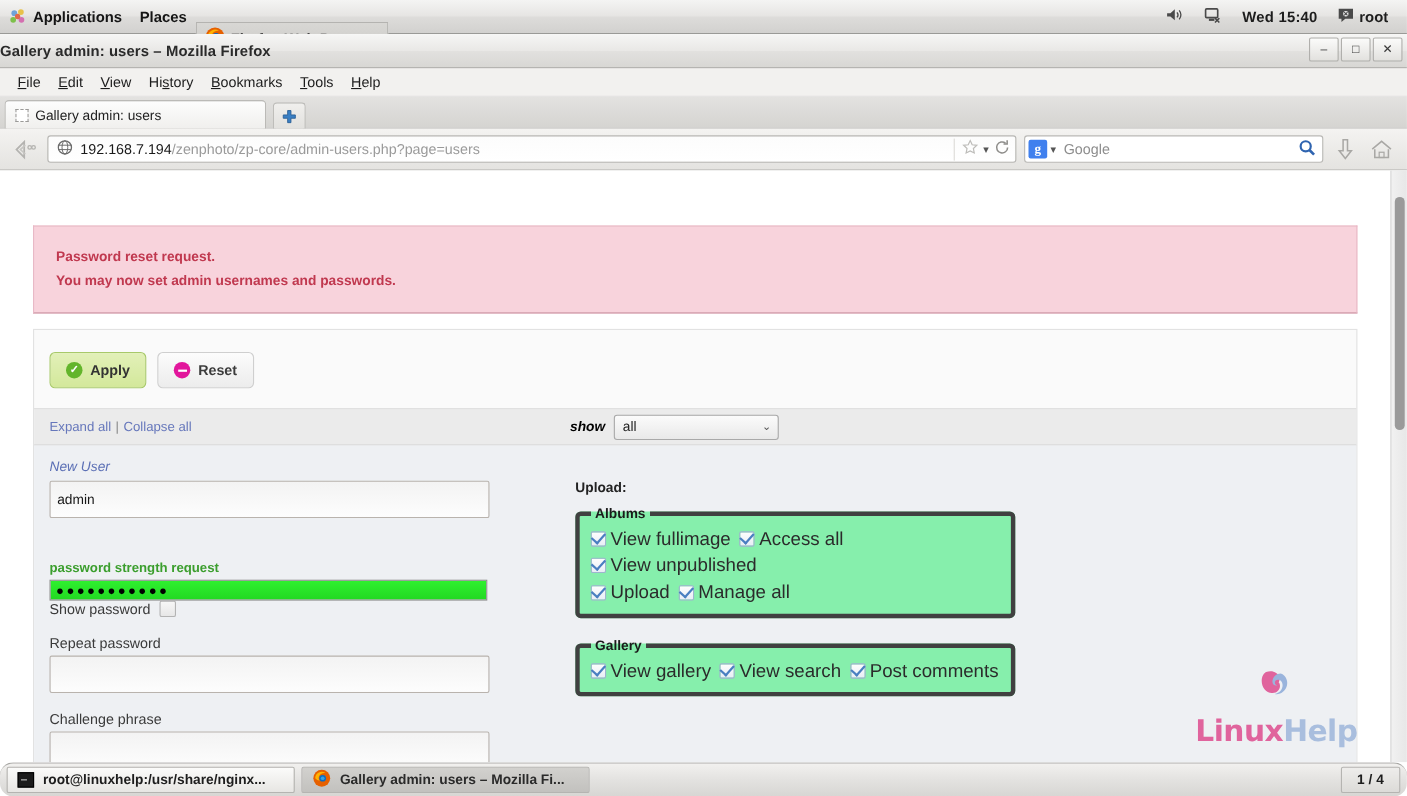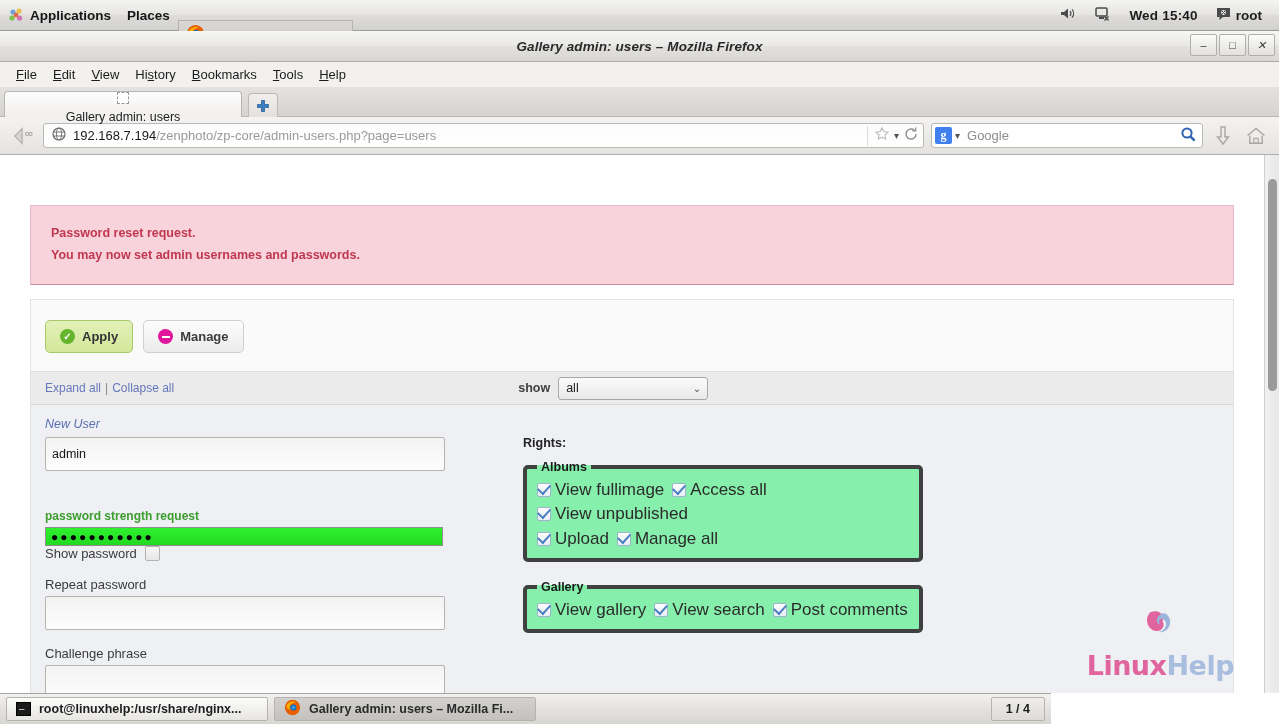--- a/index.html
+++ b/index.html
@@ -44,21 +44,21 @@
   #win {
     position: absolute; left: 0; top: 31px;
     width: 1279px; height: 662px;
     background: #ffffff;
   }
   #titlebar {
     height: 31px;
     background: linear-gradient(to bottom, #f6f6f5 0%, #e9e8e6 50%, #e2e1df 51%, #d8d7d4 100%);
     border-bottom: 1px solid #adaca9;
     position: relative;
-    display: flex; align-items: center; justify-content: center; font-style: italic;
+    display: flex; align-items: center; 
   }
   #titlebar .wtitle {
     font-size: 13.5px; font-weight: bold; color: #2a2a2a;
     letter-spacing: .1px;
   }
   .winbtns { position: absolute; right: 4px; top: 3px; display: flex; gap: 2px; }
   .winbtn {
     width: 27px; height: 22px;
     background: linear-gradient(to bottom,#fbfbfa,#e2e1de);
     border: 1px solid #b0afac; border-radius: 2px;
@@ -81,21 +81,21 @@
     display: flex; align-items: flex-end; padding-left: 4px;
     border-bottom: 1px solid #b7b6b3;
   }
   .tab {
     height: 26px; min-width: 238px; max-width: 238px;
     background: linear-gradient(to bottom,#fdfdfd,#f0efed);
     border: 1px solid #b7b6b3; border-bottom: none;
     border-radius: 4px 4px 0 0;
     display: flex; align-items: center; gap: 6px;
     padding: 0 9px; font-size: 12.5px; color: #1d1d1d;
-    position: relative; top: 1px; flex-direction: column;
+    position: relative; top: 1px;
   }
   .tab .favicon {
     width: 12px; height: 12px;
     border: 1px dashed #9b9a98; background: #fff; flex: none;
   }
   .newtab {
     width: 30px; height: 24px; margin-left: 6px;
     background: linear-gradient(to bottom,#f0efed,#e2e1de);
     border: 1px solid #bbbab7; border-bottom: none;
     border-radius: 4px 4px 0 0;
@@ -185,21 +185,21 @@
   .ic-minus::after{ content:""; width:8px;height:2px;background:#fff;display:block;}
 
   .tools {
     background: #ebebeb; border-top: 1px solid #dedede; border-bottom:1px solid #d6d6d6;
     height: 34px; display: flex; align-items: center;
     padding: 0 14px; font-size: 12px;
   }
   .tools a { color: #6677bb; text-decoration: none; }
   .tools .sep { color: #888; margin: 0 4px; }
   .showwrap { margin-left: 344px; display:flex; align-items:center; gap:8px; }
-  .showwrap .lbl { font-weight: bold; color: #404040; font-size: 12.5px; }
+  .showwrap .lbl { font-weight: bold; color: #000000; font-size: 12.5px; font-style: italic; }
   .zselect {
     width: 150px; height: 23px;
     background: linear-gradient(to bottom,#fbfbfb,#e9e9e9);
     border: 1px solid #a9a9a9; border-radius: 3px;
     display: flex; align-items: center; justify-content: space-between;
     padding: 0 6px 0 7px; font-size: 12.5px; color: #1d1d1d;
   }
   .caret { color:#555; font-size:10px; }
 
   .formarea { background: #eef0f3; padding: 12px 14px 0 14px; position: relative; min-height: 260px; }
@@ -271,25 +271,25 @@
     border-left: 1px solid #cfcfcf;
   }
   #vscroll .thumb {
     position: absolute; left: 3px; width: 9px;
     background: #9a9a9a; border-radius: 5px;
   }
 
   
   #taskbar {
     position: absolute; left: 0; bottom: 0;
-    width: 1051px; height: 31px;
+    width: 1279px; height: 31px;
     background: linear-gradient(to bottom,#f2f1ef 0%, #e3e2e0 50%, #d7d6d3 100%);
     border-top: 1px solid #a6a5a2;
     display: flex; align-items: center;
-    font-size: 12.5px; color: #1d1d1d;
+    font-size: 12.5px; color: #1d1d1d; border-radius: 12px;
   }
   .task {
     height: 24px; margin-left: 6px; padding: 0 9px;
     min-width: 262px; max-width: 262px;
     display: flex; align-items: center; gap: 8px;
     border: 1px solid #b5b4b1; border-radius: 2px;
     background: linear-gradient(to bottom,#fbfbfa,#e7e6e3);
     font-weight: bold; overflow: hidden; white-space: nowrap;
   }
   .task.sel { background: linear-gradient(to bottom,#d2d1ce,#c2c1be); color:#2a2a2a; }
@@ -475,21 +475,21 @@
 
         <div class="panel-box">
 
           <div class="btnrow">
             <div class="zbtn primary">
               <span class="ic-check">✓</span>
               <span>Apply</span>
             </div>
             <div class="zbtn">
               <span class="ic-minus"></span>
-              <span>Manage</span>
+              <span>Reset</span>
             </div>
           </div>
 
           <div class="tools">
             <a href="#">Expand all</a>
             <span class="sep">|</span>
             <a href="#">Collapse all</a>
             <span class="showwrap">
               <span class="lbl">show</span>
               <span class="zselect">
@@ -522,21 +522,21 @@
                 <span></span>
               </div>
 
               <div class="flabel">Challenge phrase</div>
               <div class="zinput">
                 <span></span>
               </div>
             </div>
 
             <div class="col-right">
-              <div class="rights-title">Rights:</div>
+              <div class="rights-title">Upload:</div>
 
               <fieldset class="zfs">
                 <legend>Albums</legend>
                 <div class="cbrow">
                   <span class="item">
                       <span class="cb-on"></span>
                       <span>View fullimage</span>
                     </span>
                   <span class="item">
                       <span class="cb-on"></span>

